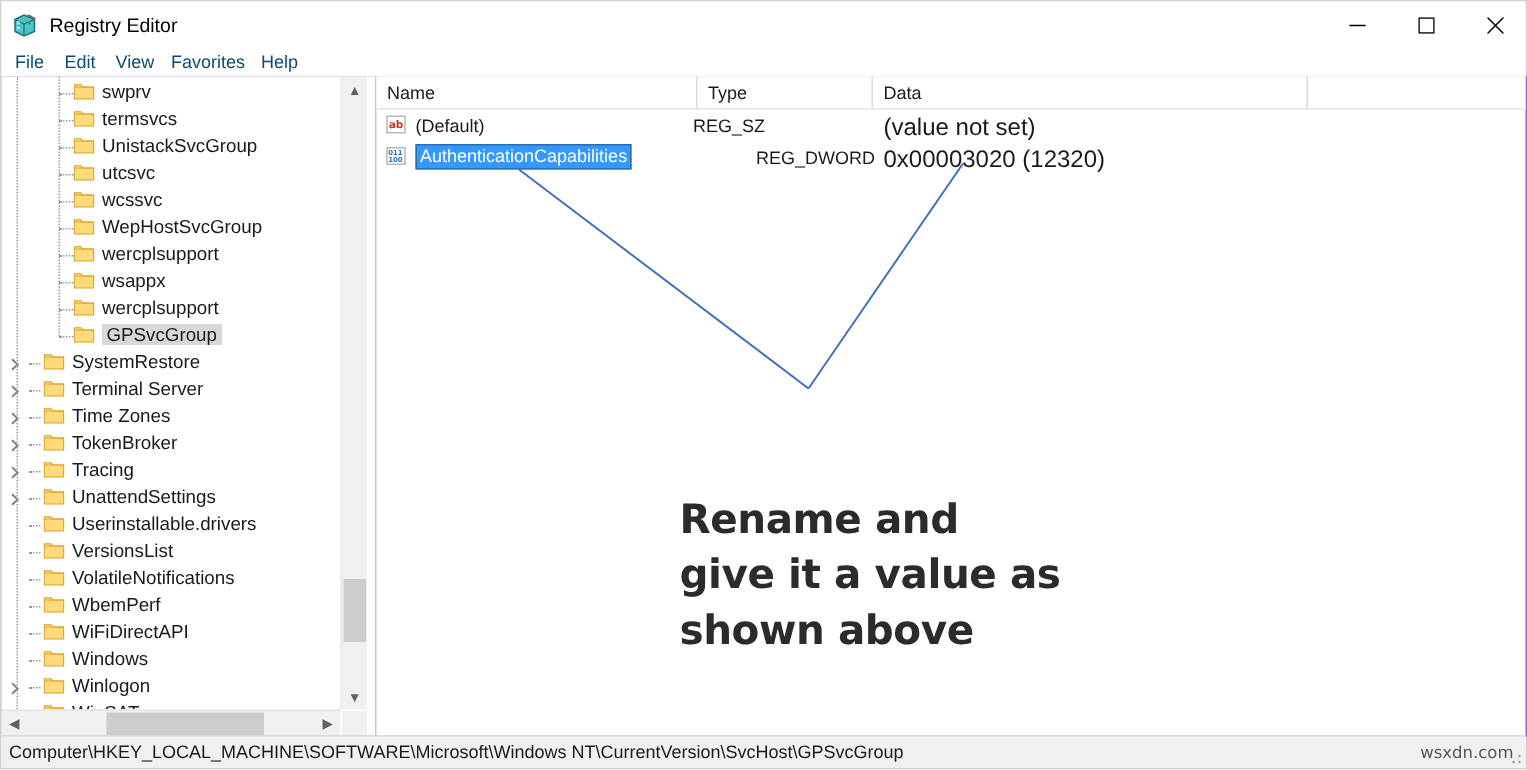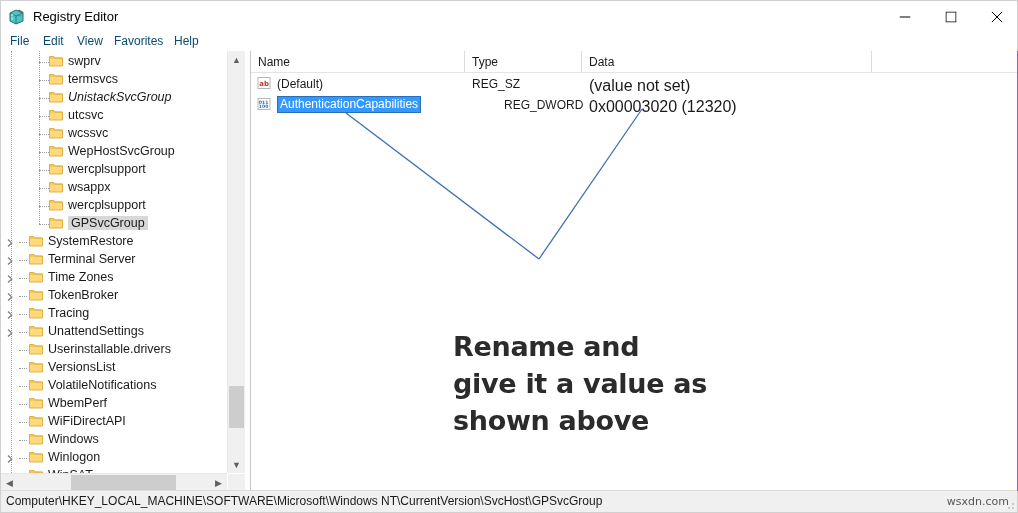--- a/index.html
+++ b/index.html
@@ -143,21 +143,21 @@
                 <path d="M0.5 1.5 L5 1.5 L6.2 3 L13.5 3 L13.5 11 L0.5 11 Z" fill="#ffd97a" stroke="#d6a326" stroke-width="0.8"></path>
                 <path d="M0.5 3 L13.5 3" stroke="#d6a326" stroke-width="0.6"></path>
               </svg></span>
             <span class="lbl" style="left: 67px;">termsvcs</span>
           </div>
           <div class="tnode" style="top: 38px;">
             <span class="folder" style="left: 48px;"><svg width="14" height="12" viewBox="0 0 14 12">
                 <path d="M0.5 1.5 L5 1.5 L6.2 3 L13.5 3 L13.5 11 L0.5 11 Z" fill="#ffd97a" stroke="#d6a326" stroke-width="0.8"></path>
                 <path d="M0.5 3 L13.5 3" stroke="#d6a326" stroke-width="0.6"></path>
               </svg></span>
-            <span class="lbl" style="left: 67px; font-style: italic;">UnistackSvcGroup</span>
+            <span class="lbl" style="left: 67px;">UnistackSvcGroup</span>
           </div>
           <div class="tnode" style="top: 56px;">
             <span class="folder" style="left: 48px;"><svg width="14" height="12" viewBox="0 0 14 12">
                 <path d="M0.5 1.5 L5 1.5 L6.2 3 L13.5 3 L13.5 11 L0.5 11 Z" fill="#ffd97a" stroke="#d6a326" stroke-width="0.8"></path>
                 <path d="M0.5 3 L13.5 3" stroke="#d6a326" stroke-width="0.6"></path>
               </svg></span>
             <span class="lbl" style="left: 67px;">utcsvc</span>
           </div>
           <div class="tnode" style="top: 74px;">
             <span class="folder" style="left: 48px;"><svg width="14" height="12" viewBox="0 0 14 12">
@@ -383,21 +383,21 @@
             <span>Data</span>
           </div>
         </div>
       <div id="list-rows">
           <div class="lrow" style="top: 22px;">
             <span class="vicon"><svg width="15" height="15" viewBox="0 0 15 15">
                 <rect x="1" y="1.5" width="12" height="11" fill="#ffffff" stroke="#b7b7b7" stroke-width="1"></rect>
                 <text x="2.2" y="9.6" font-family="DejaVu Sans, sans-serif" font-size="7" font-weight="bold" fill="#c0392b">ab</text>
               </svg></span>
             <span class="vname">(Default)</span>
-            <span class="vtype" style="left: 221px;">REG_SZ</span>
+            <span class="vtype" style="left: 211px;">REG_SZ</span>
             <span class="vdata" style="left: 338px;">(value not set)</span>
           </div>
           <div class="lrow" style="top: 43px;">
             <span class="vicon"><svg width="15" height="15" viewBox="0 0 15 15">
                 <rect x="1" y="1.5" width="12" height="11" fill="#ffffff" stroke="#b7b7b7" stroke-width="1"></rect>
                 <text x="1.8" y="6.6" font-family="DejaVu Sans, sans-serif" font-size="4.6" font-weight="bold" fill="#2f6fba">011</text>
                 <text x="1.8" y="11.3" font-family="DejaVu Sans, sans-serif" font-size="4.6" font-weight="bold" fill="#2f6fba">100</text>
               </svg></span>
             <span class="vname sel">AuthenticationCapabilities</span>
             <span class="vtype" style="left: 221px; margin-left: 32px;">REG_DWORD</span>

